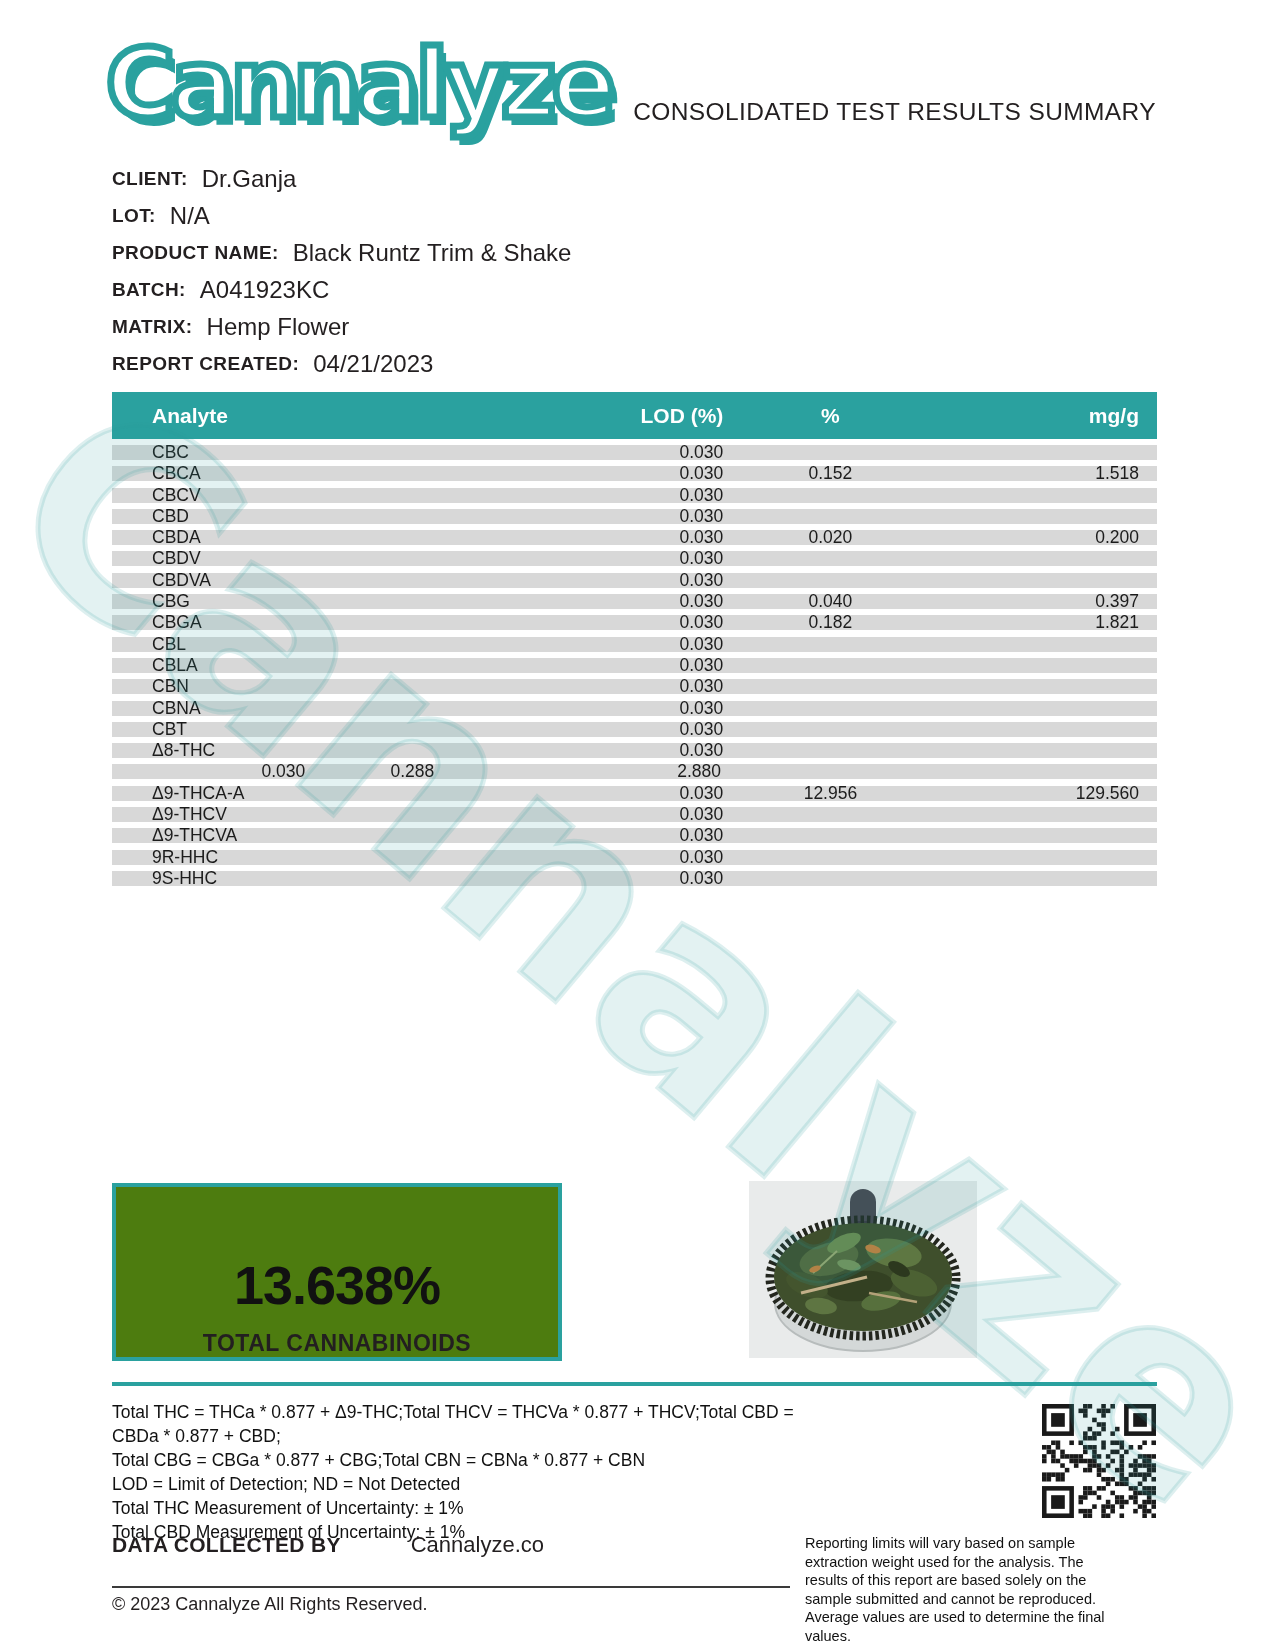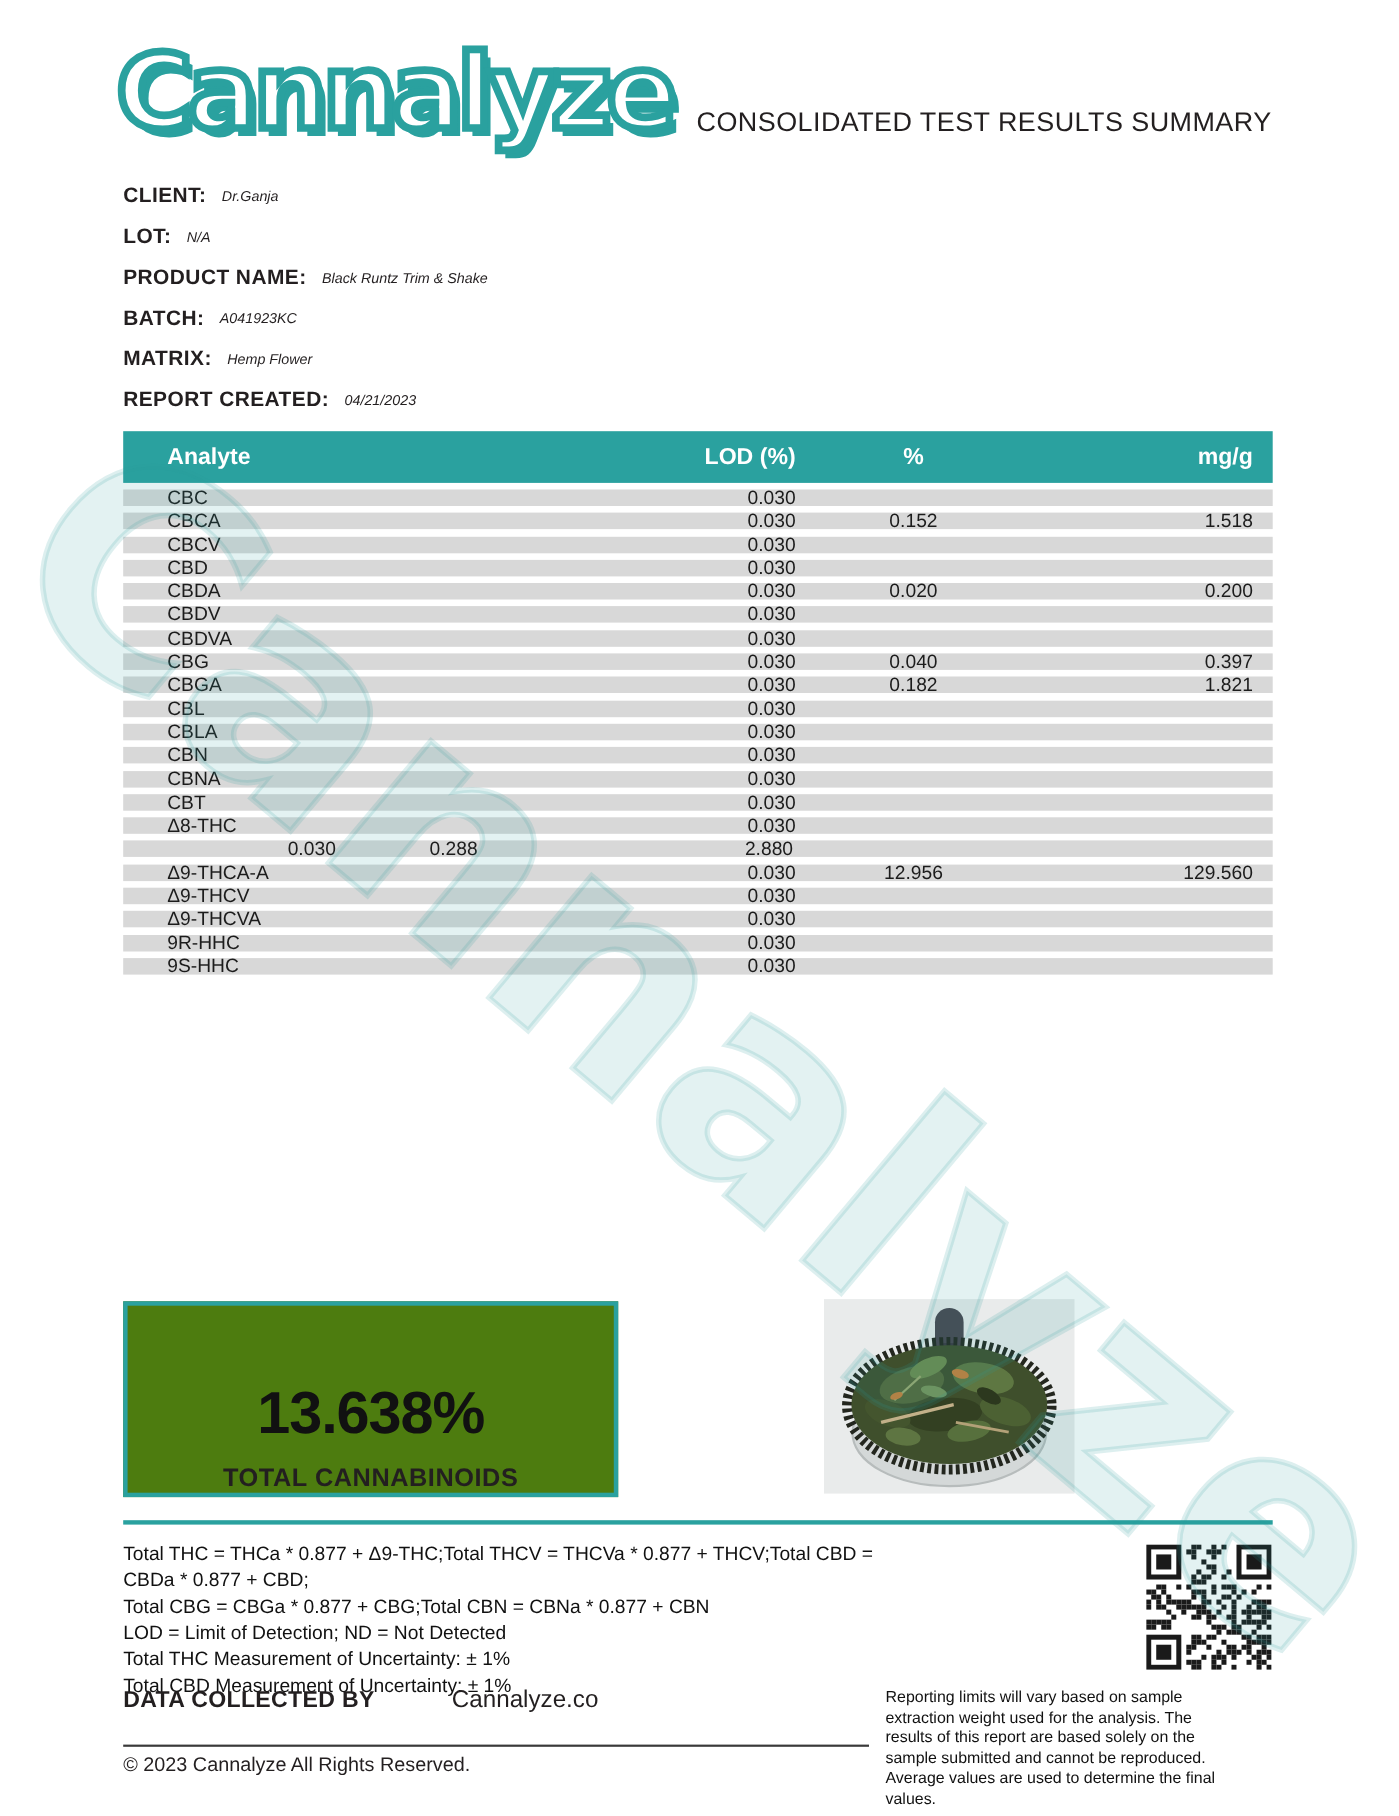--- a/index.html
+++ b/index.html
@@ -25,21 +25,21 @@
   .report-title{
     position:absolute;top:98px;right:116px;
     font-size:24.5px;font-weight:400;letter-spacing:.4px;
     color:var(--text);white-space:nowrap;
   }
 
   
   .meta{position:absolute;left:112px;top:160px;}
   .meta-line{height:37px;display:flex;align-items:center;white-space:nowrap;}
   .meta-label{font-weight:700;font-size:19px;letter-spacing:.4px;text-align:center;}
-  .meta-value{font-size:13px;margin-left:14px;font-style:italic;}
+  .meta-value{font-size:24px;margin-left:14px;}
 
   
   .results-table{position:absolute;left:112px;top:392px;width:1045px;}
   .thead{
     background:var(--teal);color:#fff;height:47px;
     display:flex;align-items:center;font-weight:700;font-size:21px;
     margin-bottom:6px;
   }
   .trow{
     background:var(--row-gray);height:15px;margin-bottom:6.3px;

